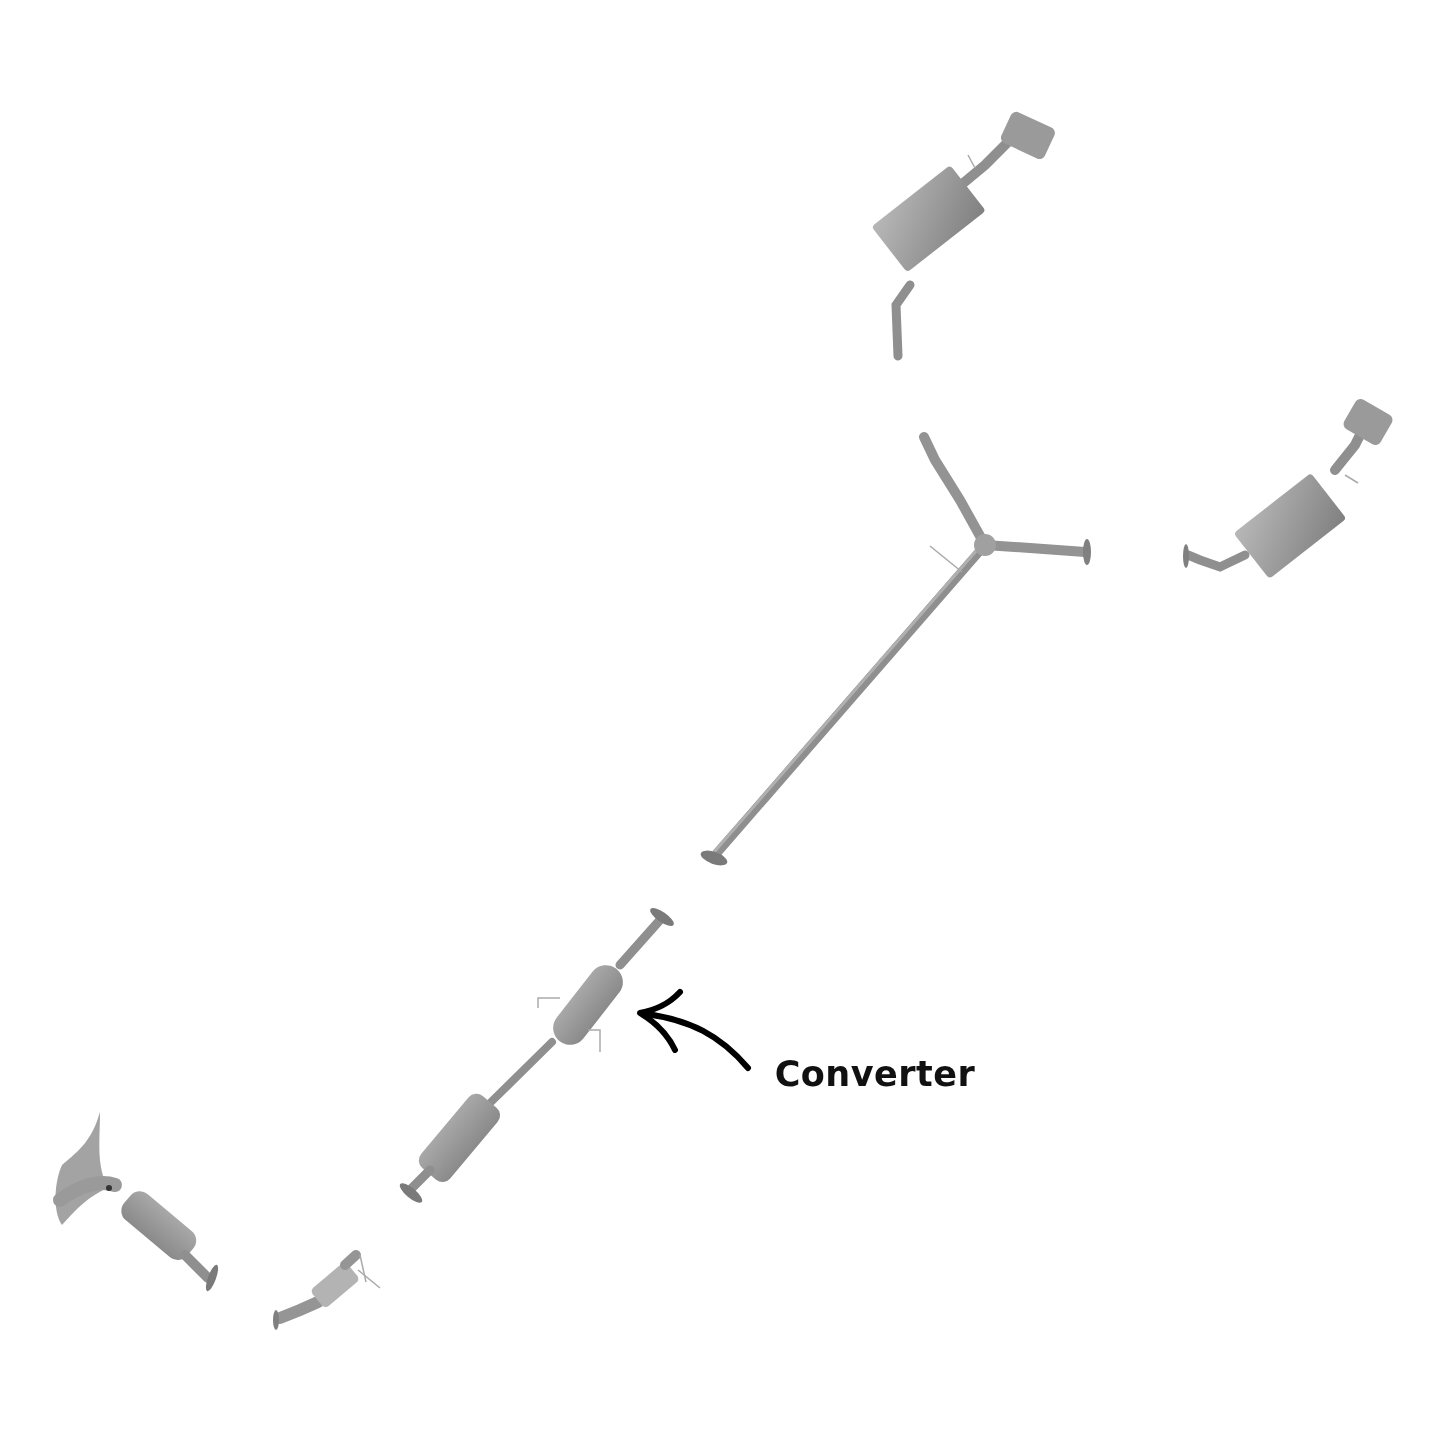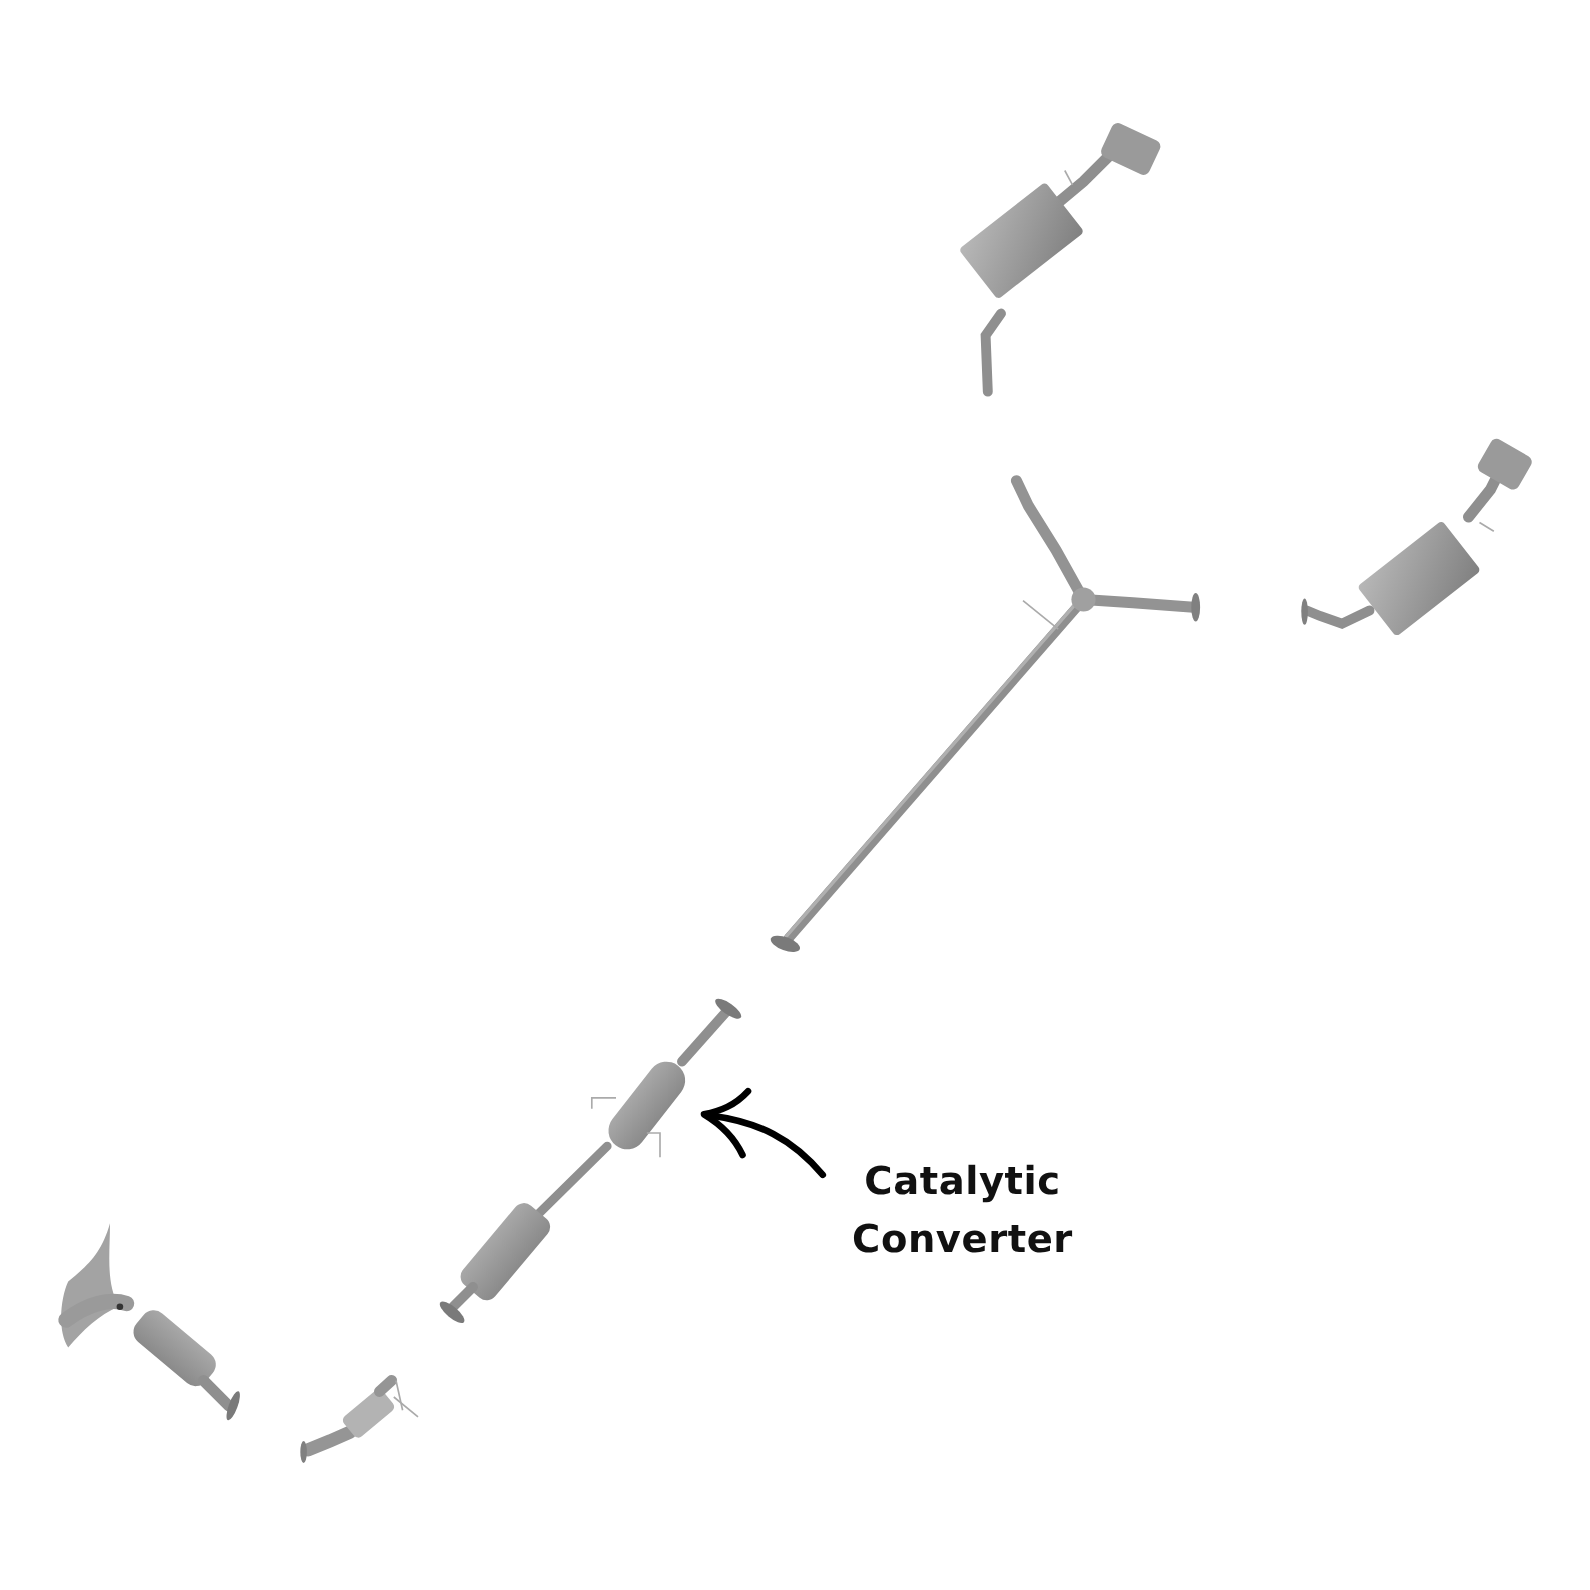--- a/index.html
+++ b/index.html
@@ -126,15 +126,14 @@
     <line x1="358" y1="1270" x2="380" y2="1288" stroke="#aaaaaa" stroke-width="1.5"></line>
   </g>
 
   <g>
     <path d="M748 1068 C720 1035 690 1020 646 1014" stroke="#000000" stroke-width="6" fill="none" stroke-linecap="round"></path>
     <path d="M680 992 C668 1005 655 1010 640 1013 C655 1022 668 1035 675 1050" stroke="#000000" stroke-width="6" fill="none" stroke-linecap="round" stroke-linejoin="round"></path>
   </g>
 </svg>
 
 <div class="label">
-  <span>Catalytic</span>
   <span>Converter</span>
 </div>
 
 </body></html>

